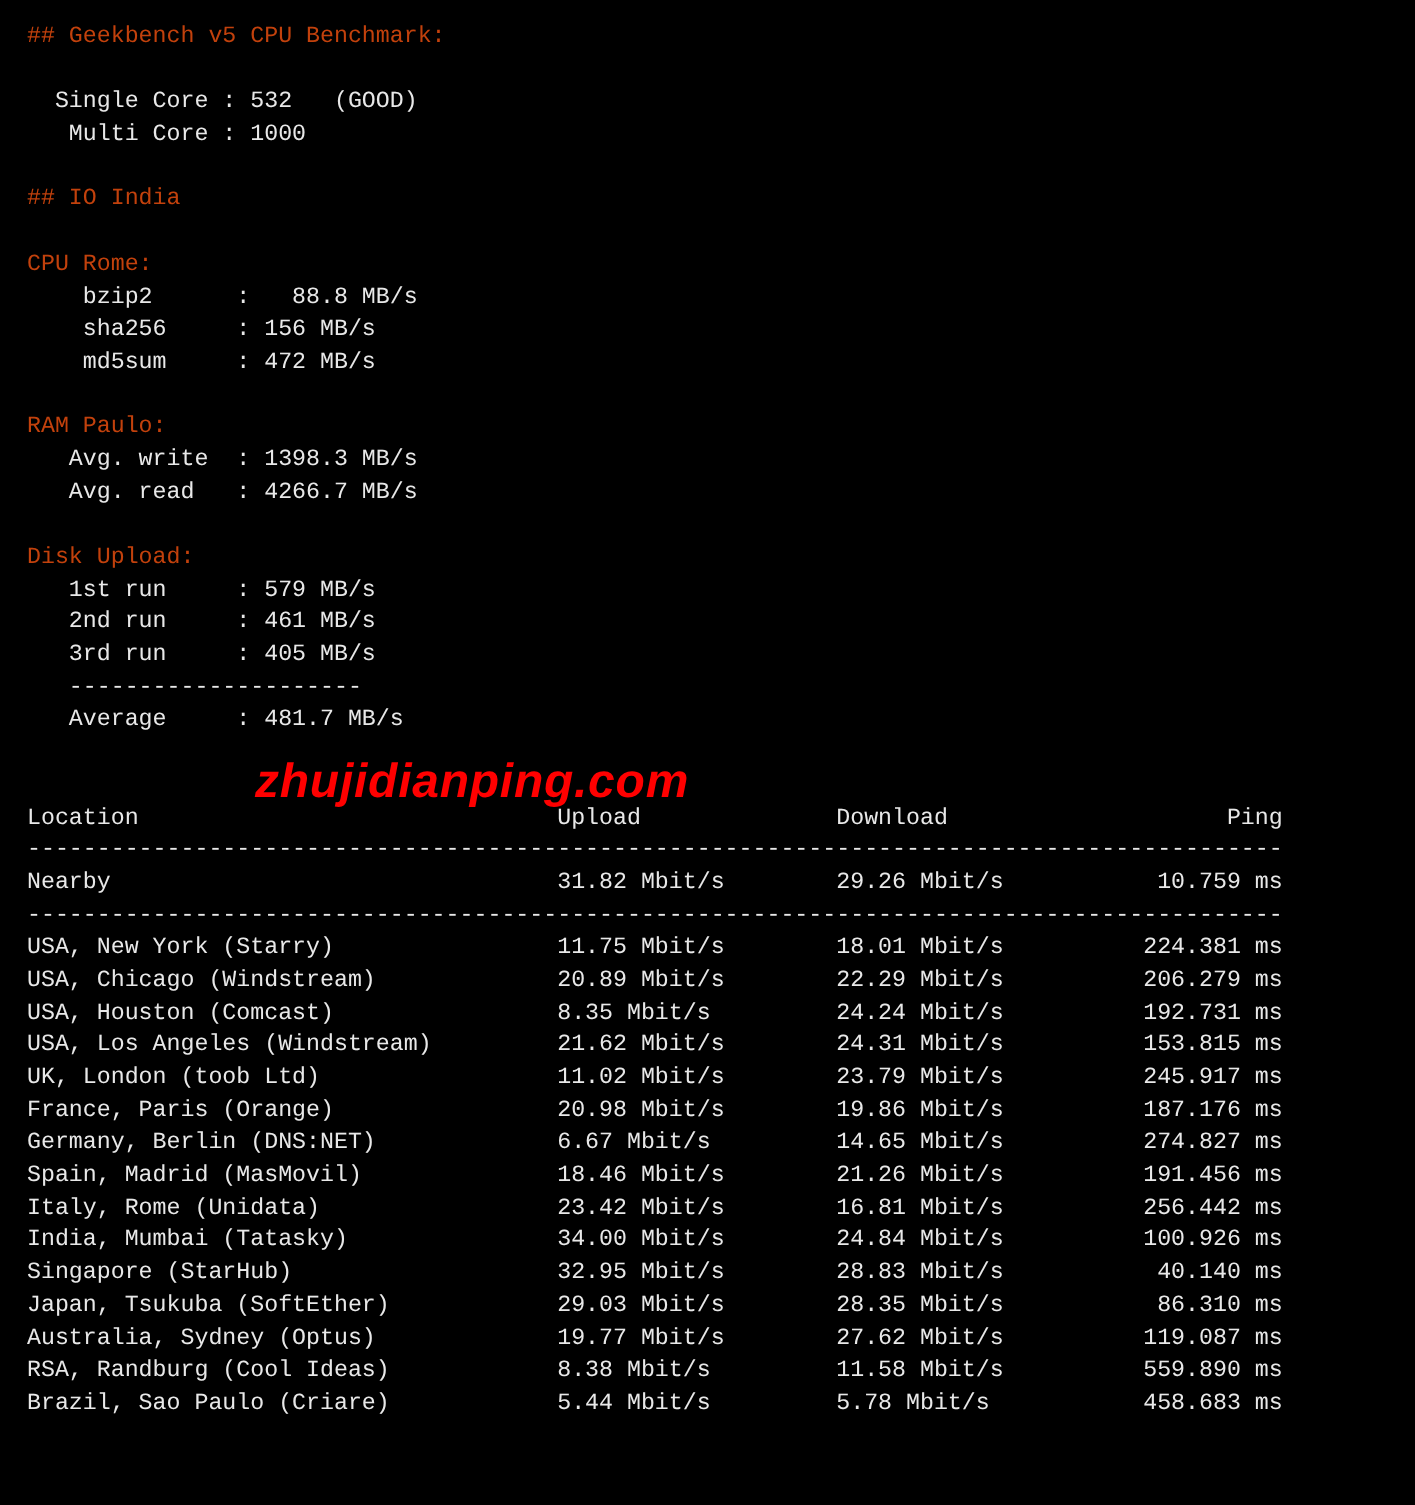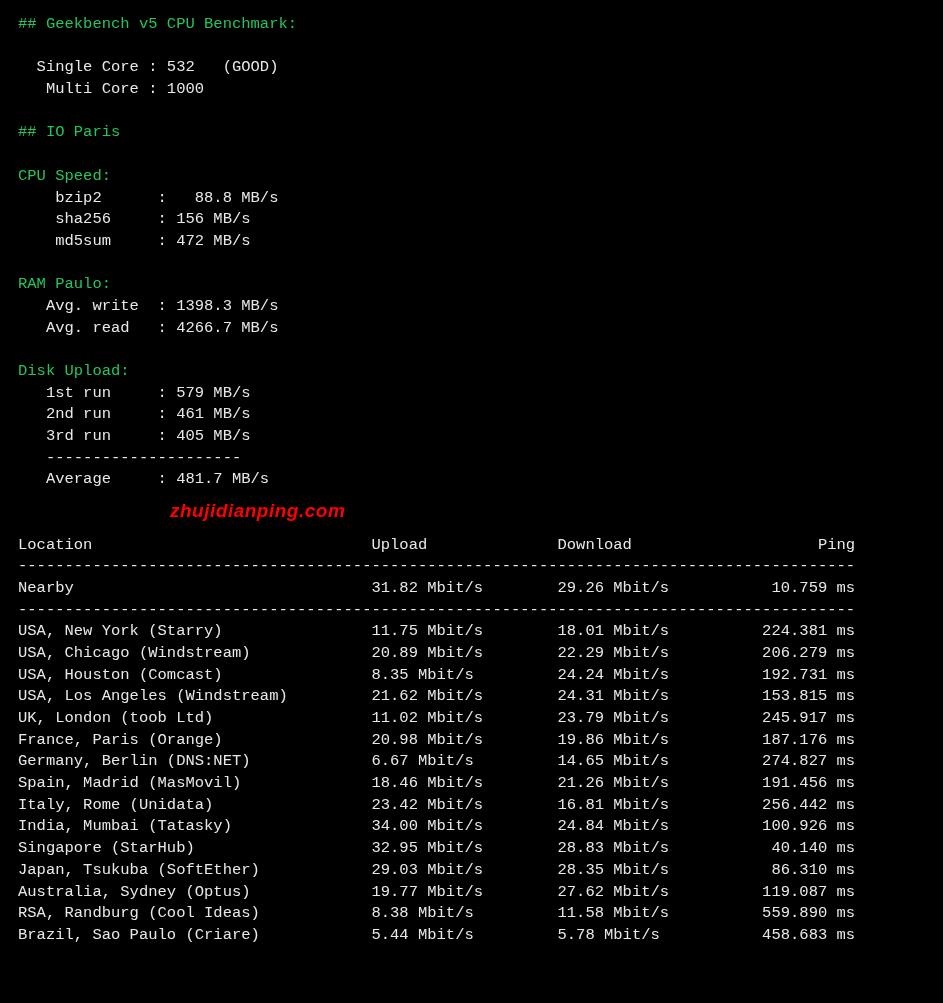--- a/index.html
+++ b/index.html
@@ -9,45 +9,45 @@
     color: #e8e8e8;
     font-family: "Consolas", "Courier New", monospace;
     font-size: 15.5px;
     line-height: 1.4;
     width: 943px;
   }
   .term {
     padding: 14px 18px 24px 18px;
     white-space: pre;
   }
-  .yellow { color: #22c55e; }
+  .yellow { color: #c2410c; }
   .watermark {
     position: absolute;
     left: 170px;
     top: 498px;
     color: #ff0000;
     font-family: Arial, sans-serif;
-    font-size: 19px;
+    font-size: 32px;
     font-weight: bold;
     font-style: italic;
     letter-spacing: 0.5px;
     pointer-events: none;
   }
 </style>
 </head>
 <body>
 
 <div class="term" id="term"><span class="yellow">## Geekbench v5 CPU Benchmark:</span>
 
   Single Core : 532   (GOOD)
    Multi Core : 1000
 
-<span class="yellow">## IO Paris</span>
+<span class="yellow">## IO India</span>
 
-<span class="yellow">CPU Speed:</span>
+<span class="yellow">CPU Rome:</span>
     bzip2      :   88.8 MB/s
     sha256     : 156 MB/s
     md5sum     : 472 MB/s
 
 <span class="yellow">RAM Paulo:</span>
    Avg. write  : 1398.3 MB/s
    Avg. read   : 4266.7 MB/s
 
 <span class="yellow">Disk Upload:</span>
    1st run     : 579 MB/s

